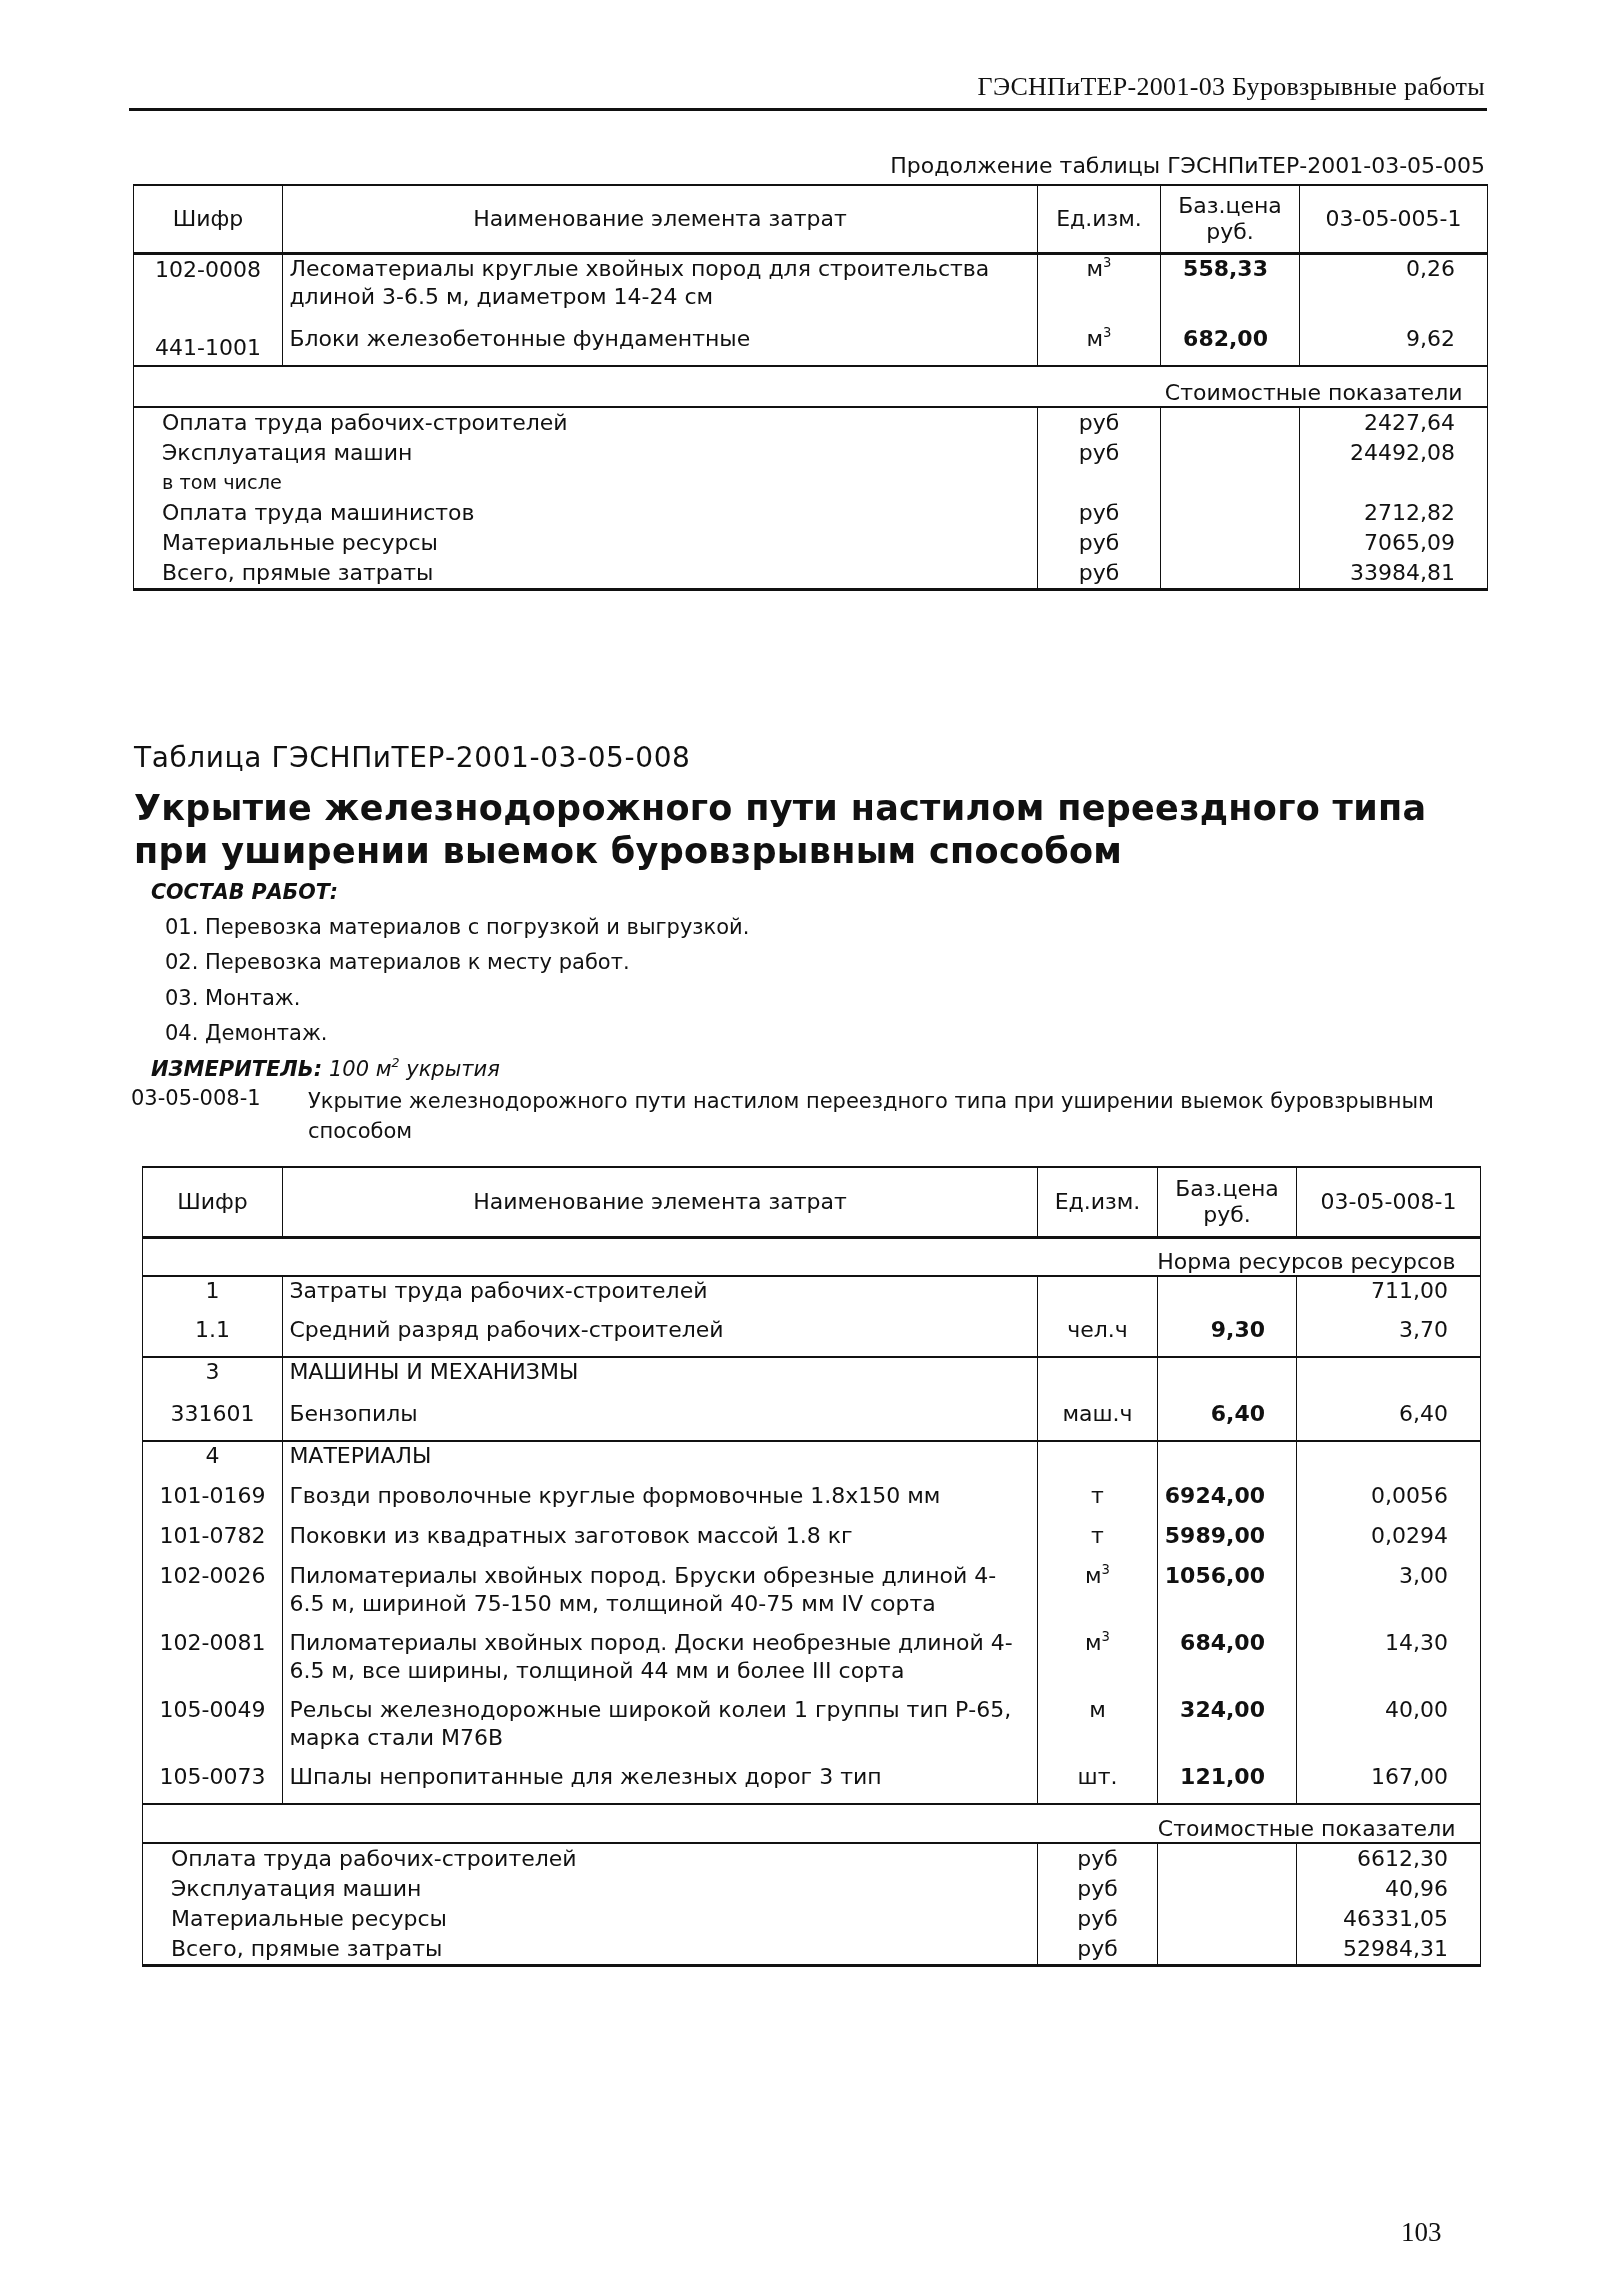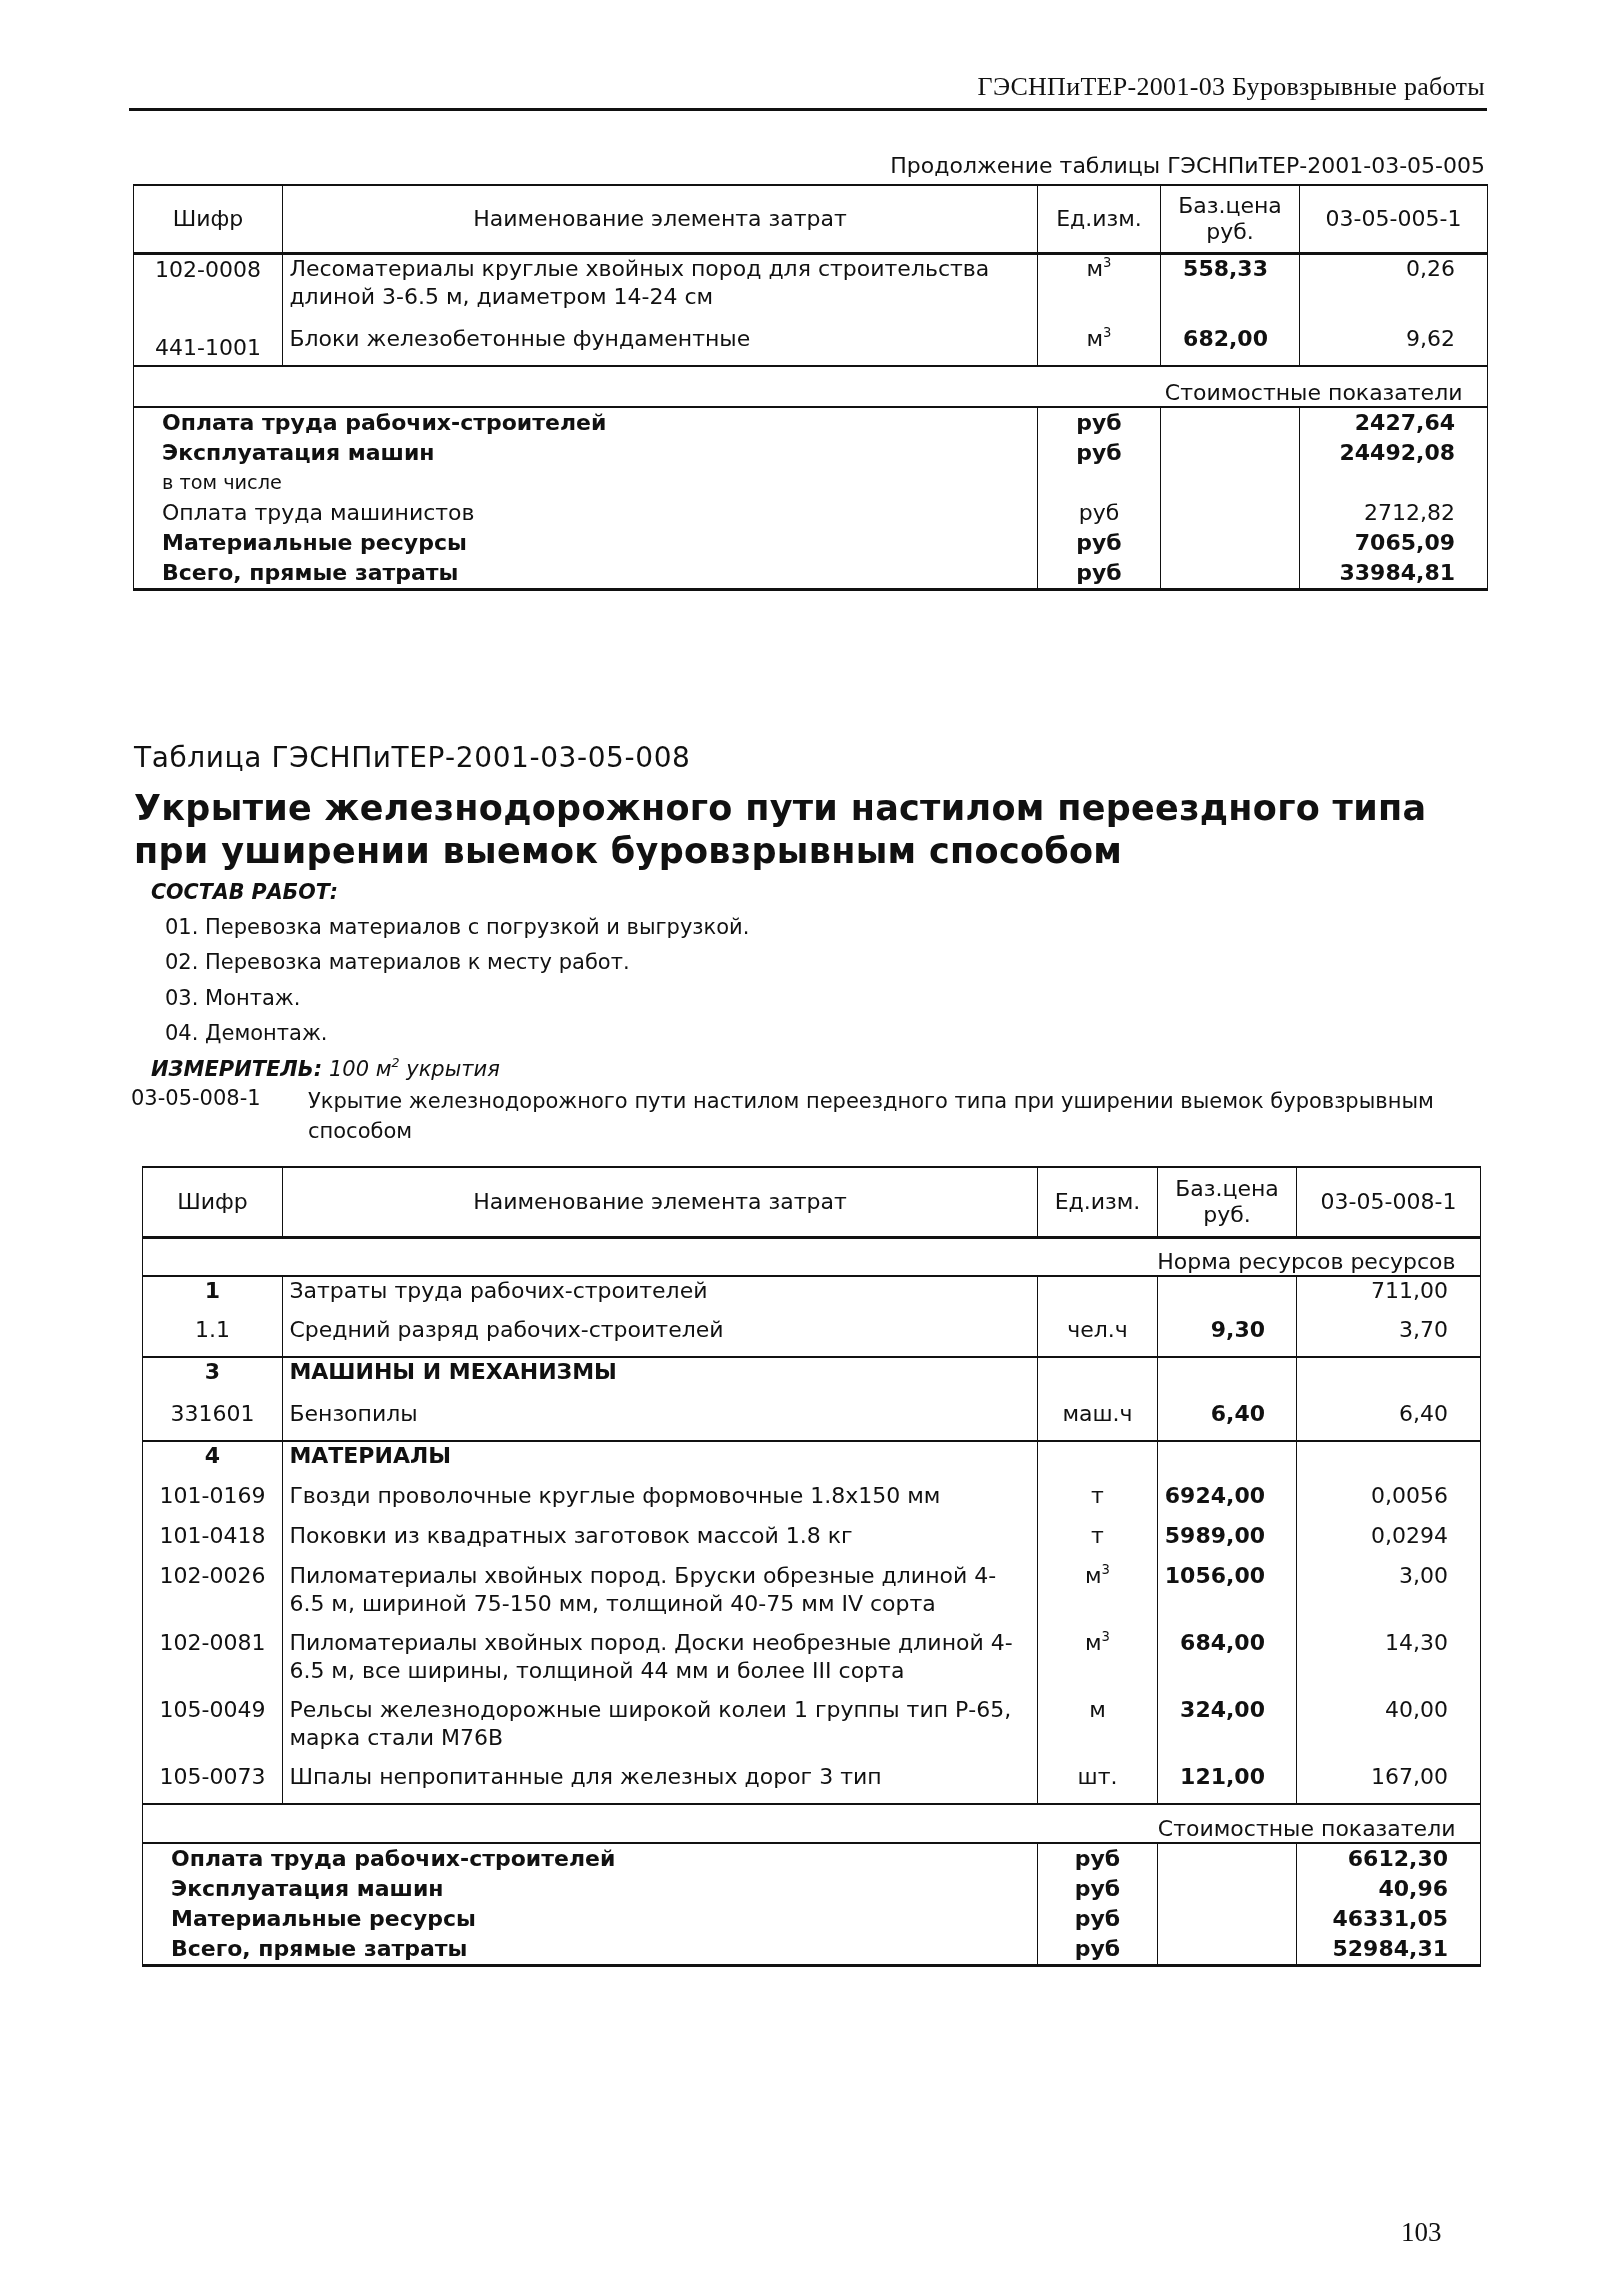--- a/index.html
+++ b/index.html
@@ -13,21 +13,21 @@
   table.est tr.head td { border-top: 2.6px solid #111; border-bottom: 3.2px solid #111; vertical-align: middle; text-align: center; line-height: 26px; }
   table.est tr.band td { border-top: 2.6px solid #111; border-bottom: 2.6px solid #111; text-align: right; vertical-align: bottom; padding-right: 24.5px; line-height: 27px; }
   table.est tr.sep td { border-top: 2.6px solid #111; }
   table.est td.code { text-align: center; }
   table.est td.unit { text-align: center; }
   table.est td.num { text-align: right; padding-right: 31px; font-weight: bold; }
   table.est td.val { text-align: right; padding-right: 32px; }
   table.est td.sum-name { border-right: 0; padding-left: 28px; }
   table.est tr.sum td { line-height: 30px; }
   table.est tr.last td { border-bottom: 3.2px solid #111; }
-  .b { font-weight: bold; }
+  .b { font-weight: normal; }
   sup { font-size: 0.6em; vertical-align: 0.7em; line-height: 0; }
   .table-title { left: 134px; top: 741px; font-size: 28px; font-weight: normal; letter-spacing: 0.6px; }
   .table-subtitle { left: 134px; top: 787px; font-size: 35px; font-weight: bold; line-height: 43px; width: 1353px; letter-spacing: 0.3px; }
   .composition-label { left: 151px; top: 880px; font-size: 20.6px; font-style: italic; font-weight: bold; }
   .work-item { left: 165px; font-size: 21px; }
   .measure { left: 151px; top: 1057px; font-size: 21px; font-style: italic; }
   .measure .lbl { font-weight: bold; }
   .code-line-code { left: 131px; top: 1086px; font-size: 21px; }
   .code-line-text { left: 308px; top: 1086px; width: 1186px; font-size: 21px; line-height: 30px; }
   .page-number { left: 1401px; top: 2217px; font-family: "Liberation Serif", serif; font-size: 27px; }
@@ -187,21 +187,21 @@
         <td class="val"></td>
       </tr>
       <tr class="" style="height: 40px;">
         <td class="code">101-0169</td>
         <td class="">Гвозди проволочные круглые формовочные 1.8х150 мм</td>
         <td class="unit"><span>т</span></td>
         <td class="num">6924,00</td>
         <td class="val">0,0056</td>
       </tr>
       <tr class="" style="height: 40px;">
-        <td class="code">101-0418</td>
+        <td class="code">101-0782</td>
         <td class="">Поковки из квадратных заготовок массой 1.8 кг</td>
         <td class="unit"><span>т</span></td>
         <td class="num">5989,00</td>
         <td class="val">0,0294</td>
       </tr>
       <tr class="" style="height: 67px;">
         <td class="code">102-0026</td>
         <td class="">Пиломатериалы хвойных пород. Бруски обрезные длиной 4-6.5 м, шириной 75-150 мм, толщиной 40-75 мм IV сорта</td>
         <td class="unit"><span>м</span><sup>3</sup></td>
         <td class="num">1056,00</td>

